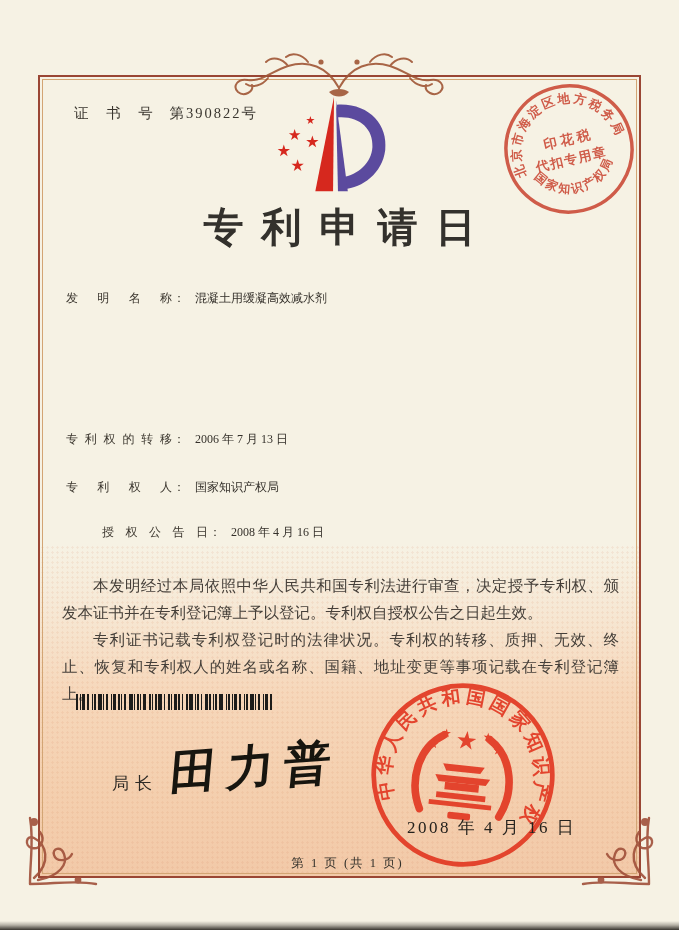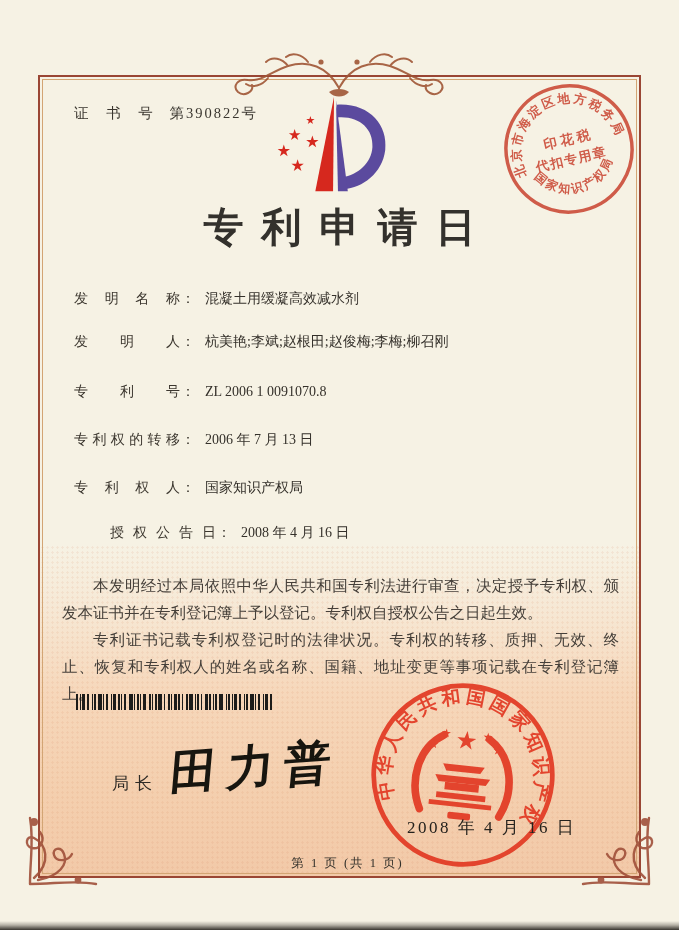--- a/index.html
+++ b/index.html
@@ -46,21 +46,21 @@
   .cert-no .lbl { letter-spacing:7px; margin-right:4px; }
 
   .logo { position:absolute; left:272px; top:90px; }
 
   .doc-title {
     position:absolute; left:0; right:0; top:200px; text-align:center;
     font-size:40px; font-weight:bold; color:#33312c;
     letter-spacing:18px; padding-left:18px;
   }
 
-  .field-row { position:absolute; left:74px; font-size:14px; color:#3c372f; white-space:nowrap; }
+  .field-row { position:absolute; left:66px; font-size:12px; color:#3c372f; white-space:nowrap; }
   .field-row .flabel {
     display:inline-block; width:106px; text-align:justify; text-align-last:justify;
     vertical-align:bottom;
   }
   .field-row .fcolon { display:inline-block; margin:0 2px 0 1px; }
   .field-row .fvalue { margin-left:8px; color:#34302a; }
   .row-0 { top:290px; } .row-1 { top:333px; } .row-2 { top:383px; }
   .row-3 { top:431px; } .row-4 { top:479px; } .row-5 { top:524px;margin-left:36px; }
 
   .body-text {
@@ -165,26 +165,20 @@
         <use href="#star" transform="translate(41,52) scale(0.66)"></use>
         <use href="#star" transform="translate(12,61) scale(0.66)"></use>
         <use href="#star" transform="translate(26,76) scale(0.66)"></use>
       </g>
     </svg>
 
     <div class="doc-title">专利申请日</div>
 
     <div class="field-row row-0">
       <span class="flabel">发明名称</span><span class="fcolon">：</span><span class="fvalue">混凝土用缓凝高效减水剂</span>
-    </div>
-    <div class="field-row row-1">
-      <span class="flabel">发明人</span><span class="fcolon">：</span><span class="fvalue">杭美艳;李斌;赵根田;赵俊梅;李梅;柳召刚</span>
-    </div>
-    <div class="field-row row-2">
-      <span class="flabel">专利号</span><span class="fcolon">：</span><span class="fvalue">ZL 2006 1 0091070.8</span>
     </div>
     <div class="field-row row-3">
       <span class="flabel">专利权的转移</span><span class="fcolon">：</span><span class="fvalue">2006 年 7 月 13 日</span>
     </div>
     <div class="field-row row-4">
       <span class="flabel">专利权人</span><span class="fcolon">：</span><span class="fvalue">国家知识产权局</span>
     </div>
     <div class="field-row row-5">
       <span class="flabel">授权公告日</span><span class="fcolon">：</span><span class="fvalue">2008 年 4 月 16 日</span>
     </div>

